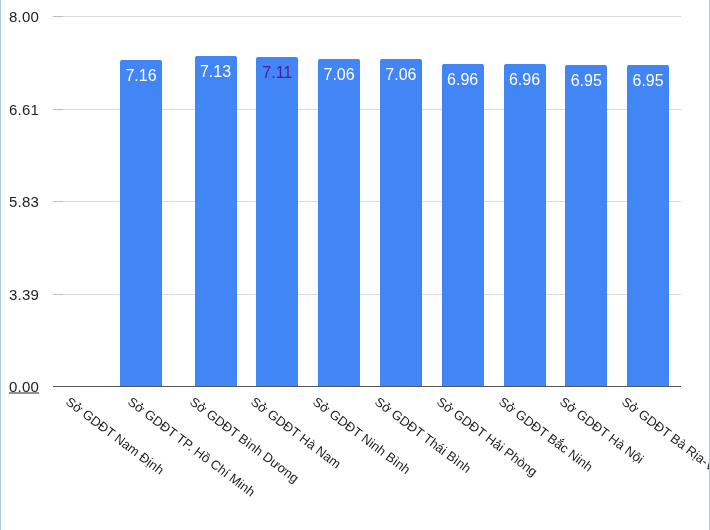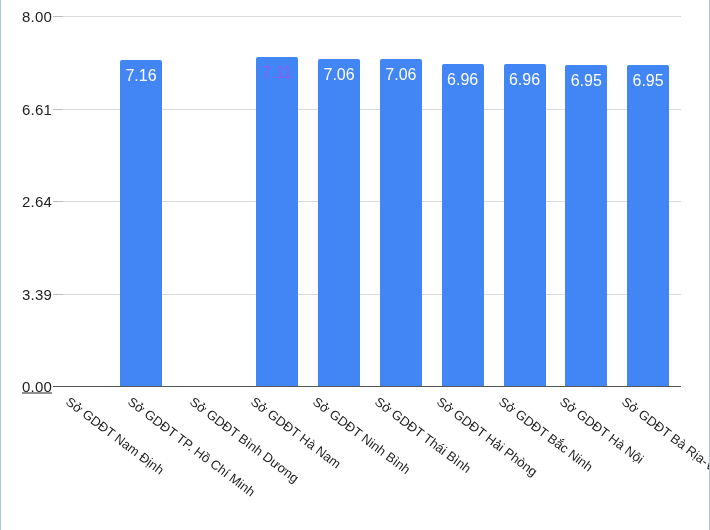--- a/index.html
+++ b/index.html
@@ -52,21 +52,21 @@
   }
   .y-axis-labels {
     position: absolute;
     left: 0;
     top: 16px;
     width: 55px;
     height: 370px;
   }
   .y-axis-labels .tick-label {
     position: absolute;
-    right: 4px;
+    right: 17px;
     transform: translateY(-50%);
     text-align: center;
   }
 
   
   .bars-layer {
     position: absolute;
     left: 0;
     top: 0;
     width: 100%;
@@ -116,21 +116,21 @@
   }
 </style>
 </head>
 <body>
 
 <div id="chart-root">
 
   <div class="y-axis-labels" id="y-axis-labels">
       <div class="tick-label" style="top: 370px; text-decoration: underline;">0.00</div>
       <div class="tick-label" style="top: 277.5px;">3.39</div>
-      <div class="tick-label" style="top: 185px;">2.64</div>
+      <div class="tick-label" style="top: 185px;">5.83</div>
       <div class="tick-label" style="top: 92.5px;">6.61</div>
       <div class="tick-label" style="top: 0px;">8.00</div>
     </div>
 
   <div class="plot-area">
     <div id="gridlines">
         <div class="gridline baseline" style="top: 370px;"></div>
         <div style="position: absolute; top: 370px; left: -10px; width: 10px; height: 1px; background: rgb(85, 85, 85);"></div>
         <div class="gridline" style="top: 277.5px;"></div>
         <div style="position: absolute; top: 277.5px; left: -10px; width: 10px; height: 1px; background: rgb(189, 189, 189);"></div>
@@ -139,23 +139,27 @@
         <div class="gridline" style="top: 92.5px;"></div>
         <div style="position: absolute; top: 92.5px; left: -10px; width: 10px; height: 1px; background: rgb(189, 189, 189);"></div>
         <div class="gridline" style="top: 0px;"></div>
         <div style="position: absolute; top: 0px; left: -10px; width: 10px; height: 1px; background: rgb(189, 189, 189);"></div>
       </div>
     <div class="bars-layer" id="bars-layer">
         <div class="bar-group" style="left: 57px; width: 42px; height: 326px;">
           <div class="bar" style="height: 100%; background: rgb(66, 133, 244);"></div>
           <div class="bar-value" style="color: rgb(255, 255, 255);">7.16</div>
         </div>
+        <div class="bar-group" style="left: 131.5px; width: 42px; height: 329.762px;">
+          <div class="bar" style="height: 100%; background: rgb(66, 133, 244);"></div>
+          <div class="bar-value" style="color: rgb(255, 255, 255);">7.13</div>
+        </div>
         <div class="bar-group" style="left: 193.3px; width: 42px; height: 328.837px;">
           <div class="bar" style="height: 100%; background: rgb(66, 133, 244);"></div>
-          <div class="bar-value" style="color: #8b5cf6;">7.11</div>
+          <div class="bar-value" style="color: #4c1d95;">7.11</div>
         </div>
         <div class="bar-group" style="left: 255.1px; width: 42px; height: 326.525px;">
           <div class="bar" style="height: 100%; background: rgb(66, 133, 244);"></div>
           <div class="bar-value" style="color: rgb(255, 255, 255);">7.06</div>
         </div>
         <div class="bar-group" style="left: 316.9px; width: 42px; height: 326.525px;">
           <div class="bar" style="height: 100%; background: rgb(66, 133, 244);"></div>
           <div class="bar-value" style="color: rgb(255, 255, 255);">7.06</div>
         </div>
         <div class="bar-group" style="left: 378.7px; width: 42px; height: 321.9px;">

